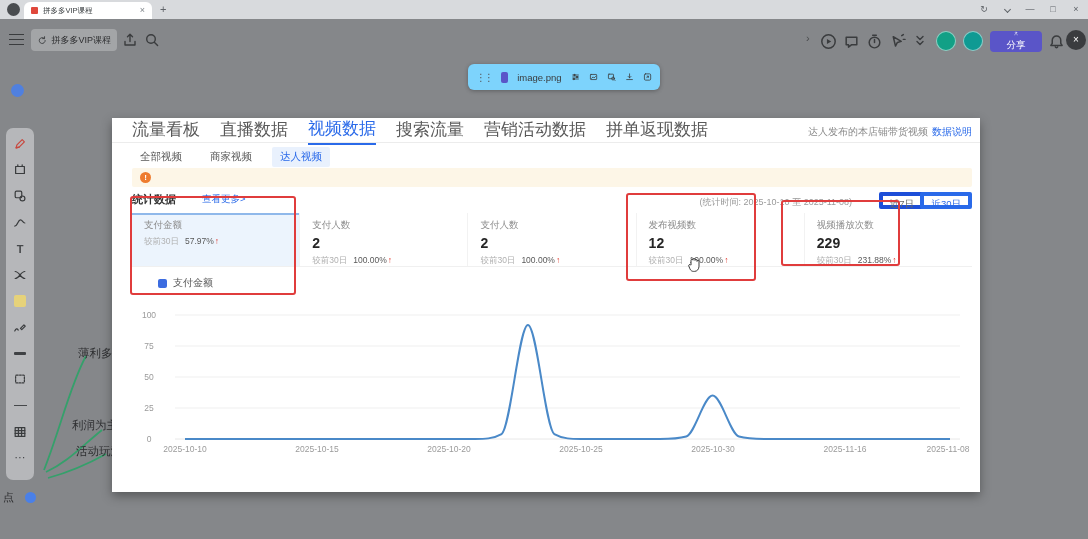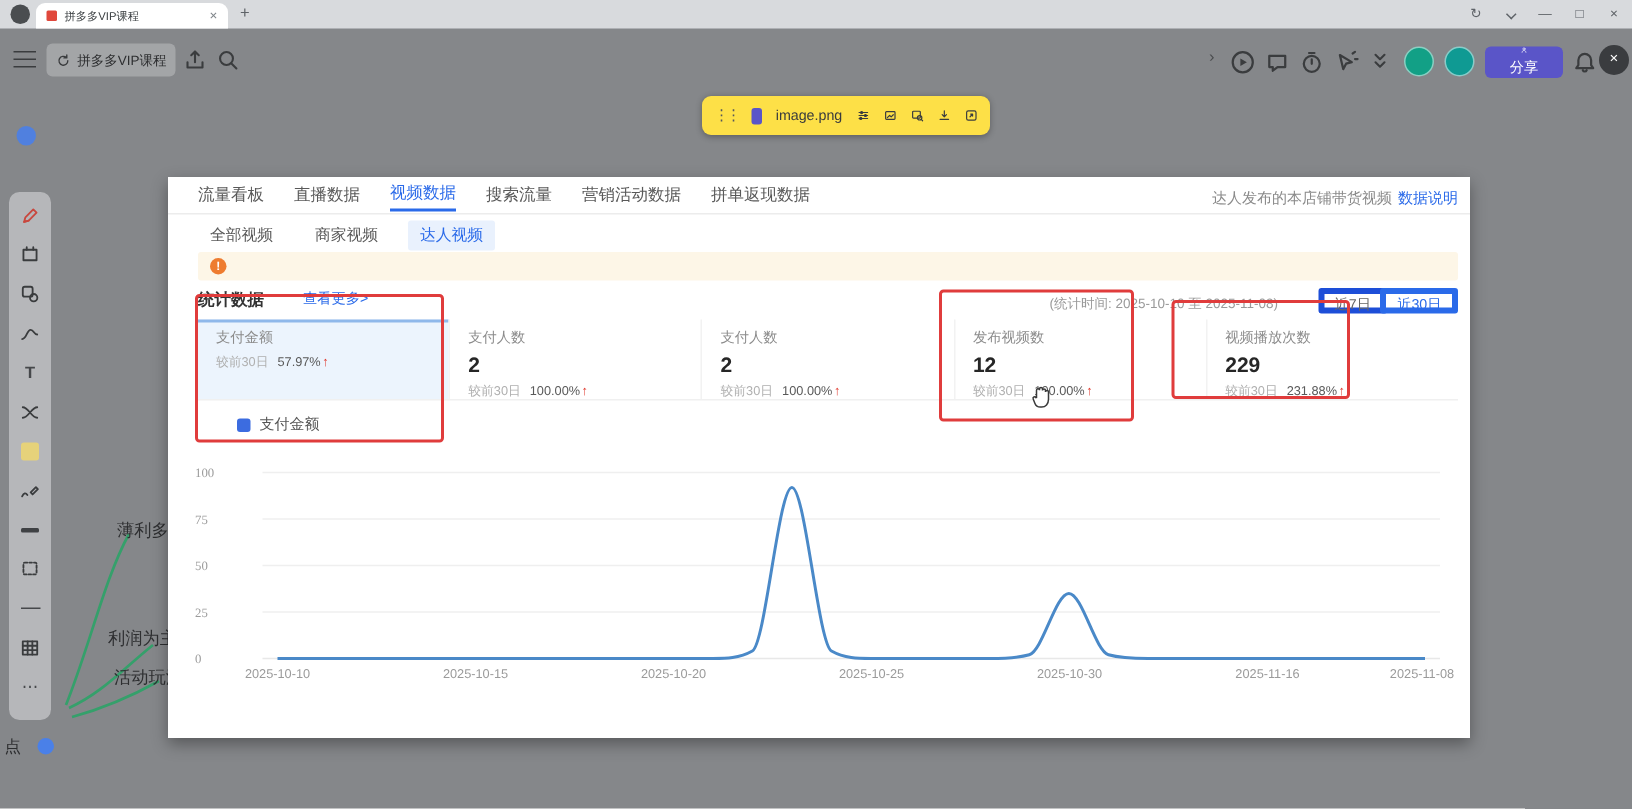--- a/index.html
+++ b/index.html
@@ -25,42 +25,42 @@
   .doc-field { position:absolute; left:31px; top:29px; width:86px; height:22px; background:rgba(255,255,255,0.25); border-radius:4px; display:flex; align-items:center; padding:0 6px; gap:4px; }
   .doc-title { font-size:9px; color:#2e2f31; white-space:nowrap; }
   .tool-btn { position:absolute; top:32px; }
   .rt-icon { position:absolute; top:33px; }
   .fwd { font-size:11px; color:#4a4c4e; }
   .avatar { position:absolute; top:31px; width:20px; height:20px; border-radius:50%; border:1.5px solid rgba(255,255,255,0.5); }
   .share-btn { position:absolute; left:990px; top:31px; width:52px; height:21px; background:#5a55c8; border-radius:4px; display:flex; align-items:center; justify-content:center; gap:3px; color:#fff; font-size:9.5px;flex-direction:column; }
   .account { position:absolute; left:1066px; top:30px; width:20px; height:20px; border-radius:50%; background:#3a3c3f; color:#fff; font-size:10px; text-align:center; line-height:19px; }
 
   
-  .img-toolbar { position:absolute; left:468px; top:64px; width:192px; height:26px; background:#fde047; border-radius:6px; box-shadow:0 1px 4px rgba(0,0,0,0.3); display:flex; align-items:center; padding:0 8px; gap:9px; }
+  .img-toolbar { position:absolute; left:468px; top:64px; width:192px; height:26px; background:#7dd3fc; border-radius:6px; box-shadow:0 1px 4px rgba(0,0,0,0.3); display:flex; align-items:center; padding:0 8px; gap:9px; }
   .drag-dots { font-size:10px; color:#55575a; letter-spacing:-2px; }
   .swatch { width:11px; height:11px; background:#5a55c8; border-radius:2px; }
   .img-name { font-size:9.5px; color:#393b3d; }
 
   
   .palette { position:absolute; left:6px; top:128px; width:28px; height:352px; background:rgba(250,251,252,0.42); border-radius:7px; display:flex; flex-direction:column; align-items:center; padding:6px 0; }
   .pal-item { width:22px; height:21px; margin-bottom:6px; display:flex; align-items:center; justify-content:center; font-size:11px; color:#46484b; }
   .sticky-sq { width:12px; height:12px; background:#e6d27a; border-radius:2px; }
   .dash-thick { width:12px; height:3px; background:#3f4144; border-radius:1px; }
   .line-thin { width:13px; height:1.5px; background:#46484b; }
 
   
   .mm-label { position:absolute; font-size:11.5px; color:#2e2f31; white-space:nowrap; overflow:hidden; }
   .corner-text { position:absolute; left:3px; top:490px; font-size:11px; color:#2c2d2f; }
   .corner-badge { position:absolute; left:25px; top:492px; width:11px; height:11px; border-radius:50%; background:#4a80e8; }
   .canvas-badge { position:absolute; left:11px; top:84px; width:13px; height:13px; border-radius:50%; background:#4a80e8; opacity:.9; }
 
   
   .panel { position:absolute; left:112px; top:118px; width:868px; height:374px; background:#fff; box-shadow:0 4px 10px rgba(0,0,0,0.35); }
   .nav-row { position:absolute; left:20px; top:2px; height:22px; display:flex; gap:20px; align-items:center; }
-  .nav-tab { font-size:11px; color:#595959; padding-bottom:3px; white-space:nowrap;font-family:Liberation Serif, serif; }
+  .nav-tab { font-size:17px; color:#595959; padding-bottom:3px; white-space:nowrap;font-family:Liberation Serif, serif; }
   .nav-tab.active { color:#2a6ae9; border-bottom:2px solid #2a6ae9; }
   .nav-divider { position:absolute; left:0; right:0; top:24px; border-top:1px solid #ececec; }
   .note { position:absolute; right:8px; top:7px; font-size:10px; color:#8a8a8a; white-space:nowrap; }
   .note a { color:#2a6ae9; text-decoration:none; margin-left:4px; }
   .sub-row { position:absolute; left:20px; top:29px; display:flex; gap:12px; }
   .sub-tab { font-size:10.5px; color:#595959; padding:3px 8px; border-radius:2px; white-space:nowrap; }
   .sub-tab.active { color:#2a6ae9; background:#e9f1fd; }
   .alert { position:absolute; left:20px; right:8px; top:50px; height:19px; background:#fdf6e7; border-radius:2px; display:flex; align-items:center; padding:0 8px; gap:6px; }
   .alert-ic { width:11px; height:11px; border-radius:50%; background:#ee7c30; color:#fff; font-size:8px; font-weight:bold; text-align:center; line-height:11px; flex:0 0 auto; }
   .alert-text { font-size:10px; color:#7d6434; white-space:nowrap; overflow:hidden; }
@@ -77,21 +77,21 @@
   .card-value { font-size:14px; font-weight:bold; color:#262626; margin-top:3px; }
   .card-unit { font-size:9px; font-weight:normal; color:#595959; margin-left:2px; }
   .card-sub { font-size:8.5px; margin-top:4px; white-space:nowrap; }
   .cmp { color:#b0b0b0; }
   .chg { color:#595959; margin-left:6px; }
   .up-arrow { color:#e03b30; margin-left:1px; }
   .legend { position:absolute; left:46px; top:158px; display:flex; align-items:center; }
   .legend-box { width:9px; height:9px; background:#3c6ce0; border-radius:2px; }
   .legend-label { font-size:10px; color:#555; margin-left:6px; }
   .chart-wrap { position:absolute; left:18px; top:186px; width:845px; height:170px; }
-  .ylab { position:absolute; left:0; width:38px; text-align:left; font-size:8.5px; color:#9b9b9b;font-family:Liberation Serif, serif; }
+  .ylab { position:absolute; left:0; width:38px; text-align:center; font-size:8.5px; color:#9b9b9b; }
   .xlab { position:absolute; top:140px; transform:translateX(-50%); font-size:8.5px; color:#9b9b9b; white-space:nowrap; }
 
   
   .ann { position:absolute; border:2px solid #e03c3c; border-radius:3px; }
   .hand-cursor { position:absolute; left:574px; top:138px; }
 </style>
 </head>
 <body>
 
 <div class="tabbar">

